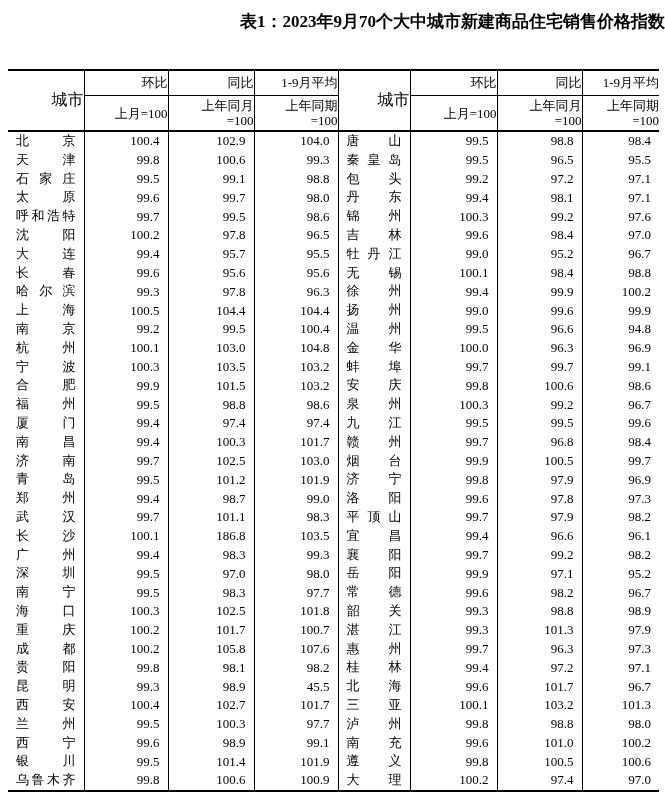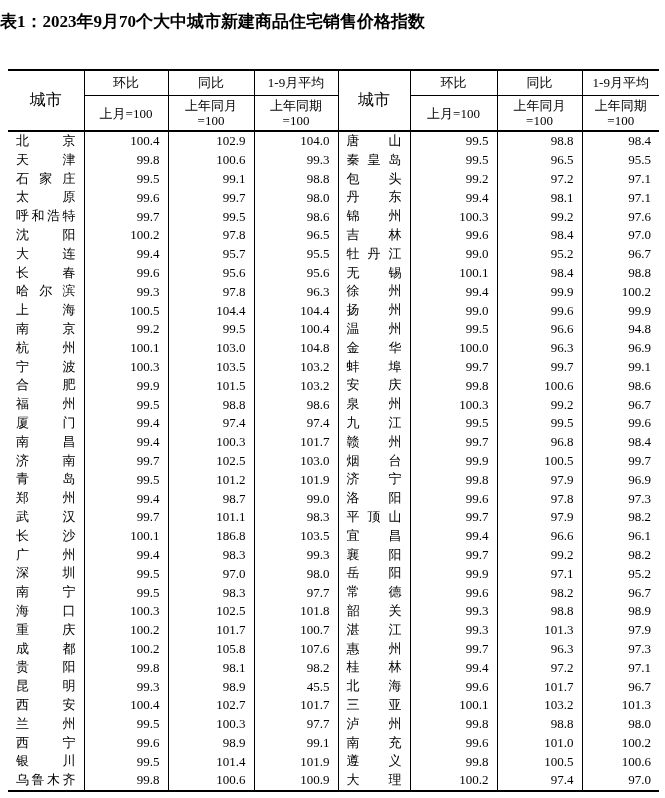--- a/index.html
+++ b/index.html
@@ -3,36 +3,36 @@
 <meta charset="utf-8">
 <style>
   html,body{margin:0;padding:0;background:#ffffff;}
   body{
     width:665px;height:798px;overflow:hidden;
     font-family:"Liberation Serif","DejaVu Serif",serif;
     color:#000;
     -webkit-font-smoothing:antialiased;
   }
   .title{
-    text-align:left;
+    text-align:right;
     font-weight:bold;
     font-size:17px;
     line-height:22px;
     padding-top:11px;
   }
   table.idx{
     border-collapse:collapse;
     table-layout:fixed;
     width:651px;
     margin:36px 0 0 8px;
     border-top:2.5px solid #000;
     border-bottom:2.5px solid #000;
   }
   thead{border-bottom:2.5px solid #000;}
-  th{font-weight:normal;font-size:13px;text-align:center;padding:0;}
+  th{font-weight:normal;font-size:13px;text-align:right;padding:0;}
   tr.h1 th{height:24px;}
   tr.h2 th{height:34px;line-height:15px;}
   th.group{border-bottom:1px solid #000;}
   th.cityh{font-size:16px;}
   .bl{border-left:1px solid #000;}
   tbody td{
     height:18.8px;
     font-size:13px;
     padding:0;
     vertical-align:middle;

